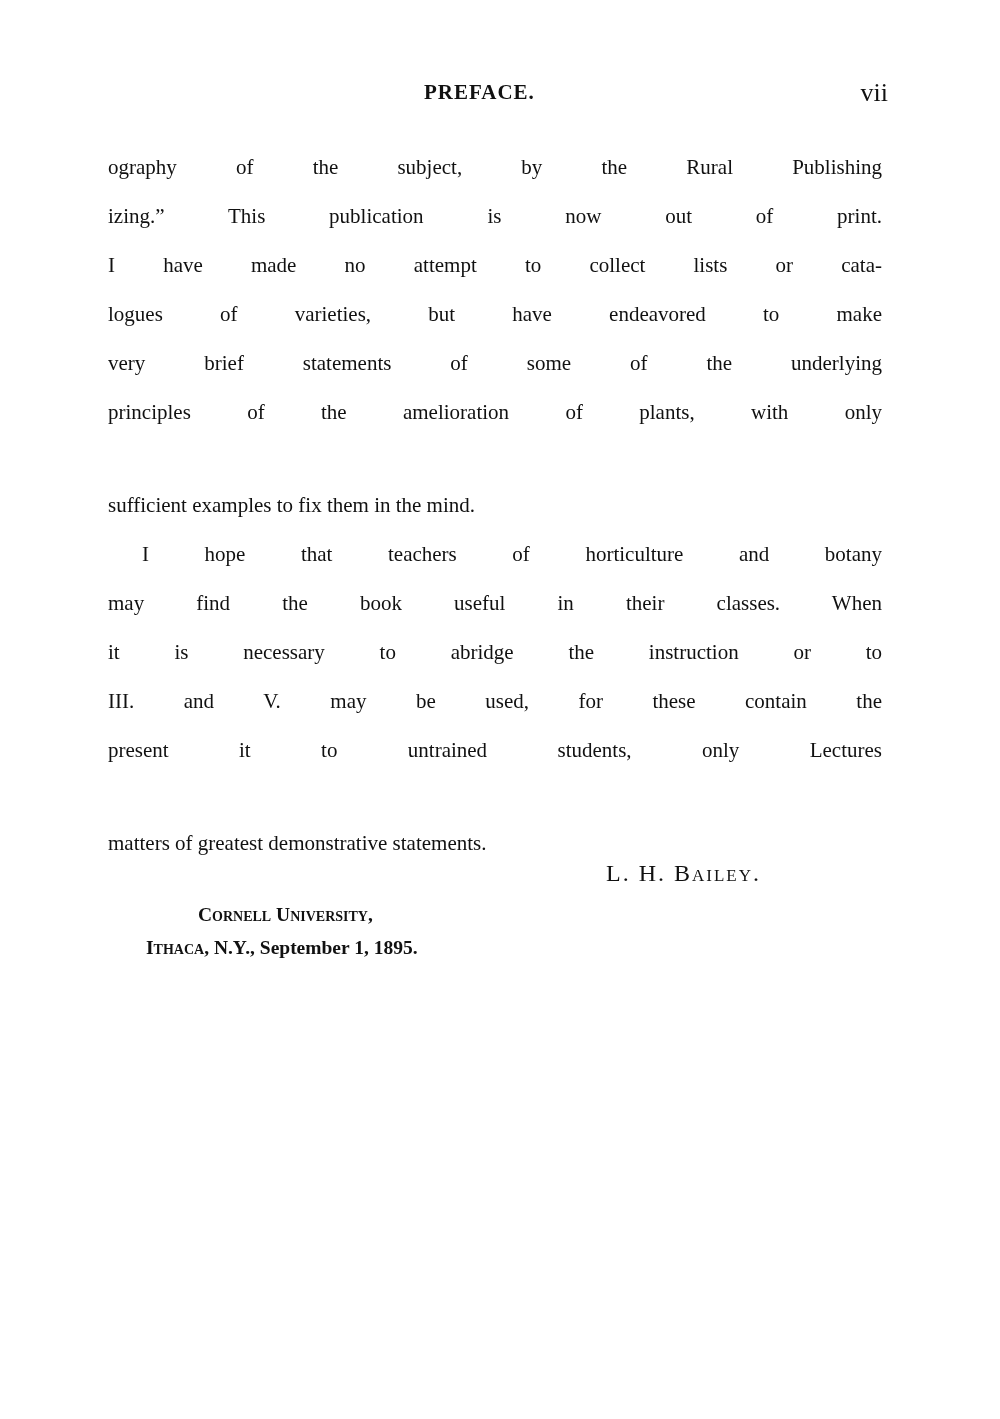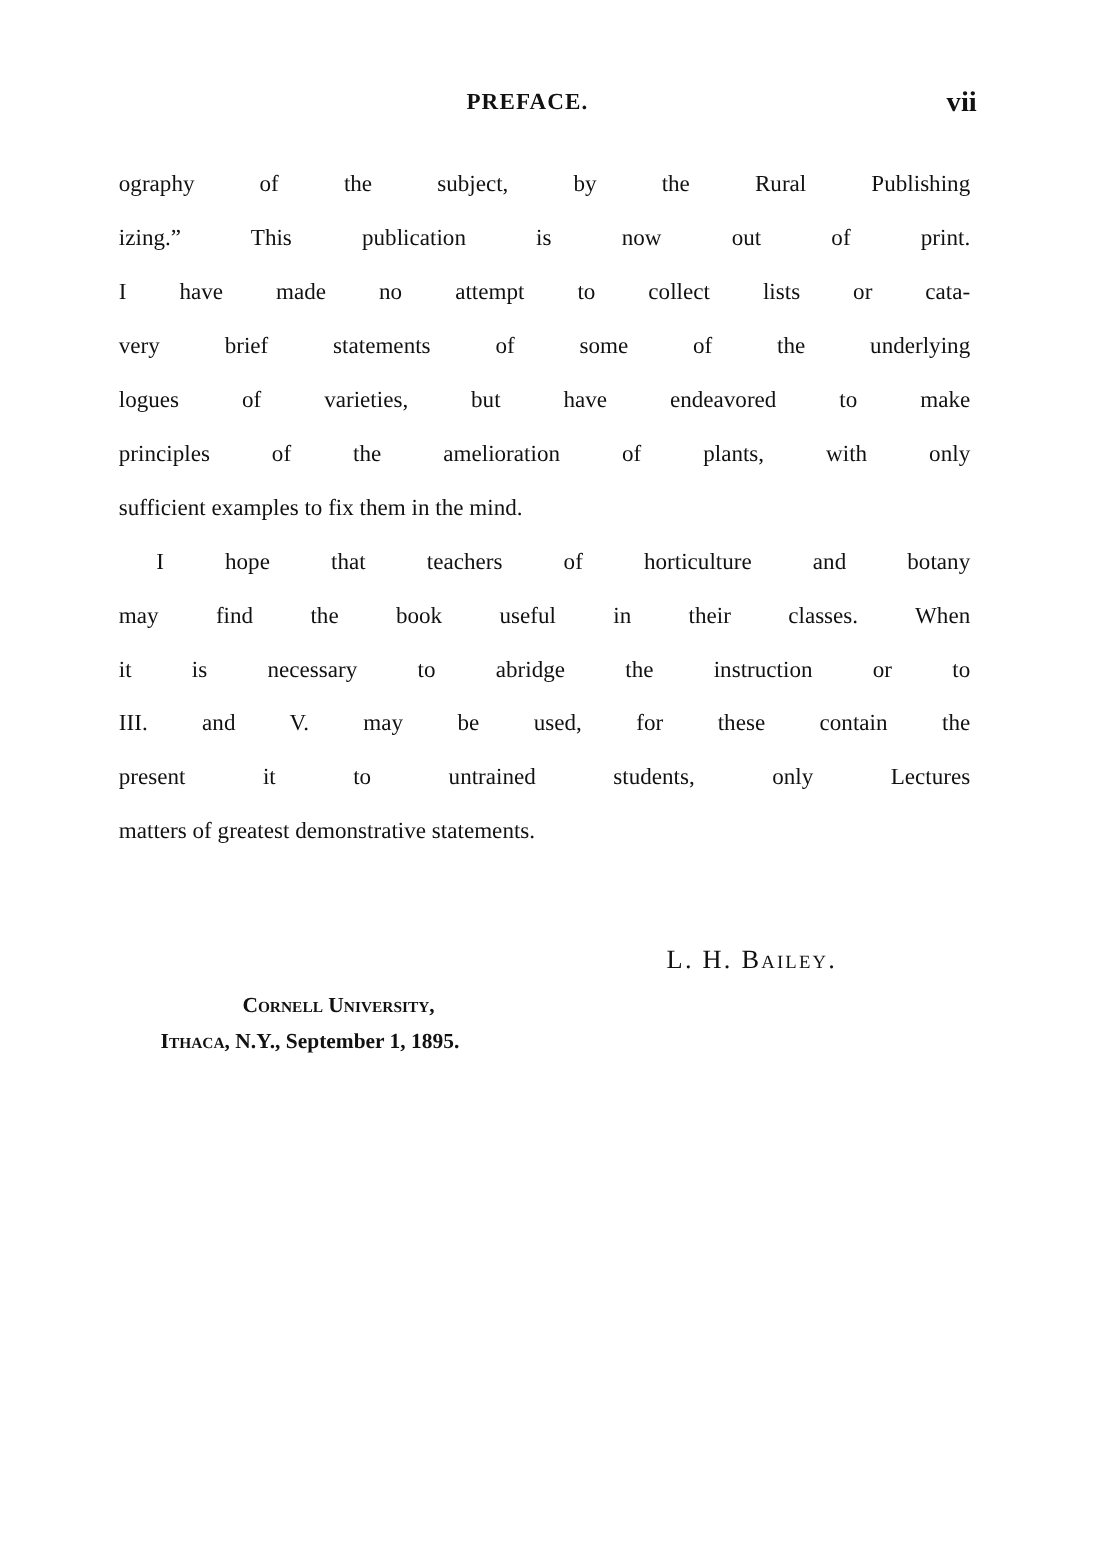--- a/index.html
+++ b/index.html
@@ -1,46 +1,46 @@
 <!DOCTYPE html>
 <html><head>
   <meta charset="utf-8">
   <style>
     html, body { margin: 0; padding: 0; background: #ffffff; }
     body { width: 1000px; height: 1419px; position: relative; overflow: hidden;
       font-family: "Liberation Serif", "DejaVu Serif", serif; color: #111; }
     .running-head { position: absolute; top: 80px; left: 112px; width: 776px; height: 32px; text-align: right; }
     .running-title { position: absolute; left: 312px; top: 0; font-size: 21px; font-weight: bold; letter-spacing: 1px; }
-    .page-number { position: absolute; right: 0; top: -2px; font-size: 26px; font-weight: bold; }
+    .page-number { position: absolute; right: 0; top: -2px; font-size: 26px; font-weight: normal; }
     .body-text { position: absolute; top: 143px; left: 108px; width: 774px; font-size: 21px; line-height: 49px; }
     .para { margin: 0; text-align: justify; text-align-last: left; }
     .line { display: block; text-align: justify; text-align-last: justify; white-space: nowrap; }
-    .line.last { text-align-last: left; }
+    .line.last { text-align-last: left; margin-top: 44px; }
     .para + .para .line:first-child { text-indent: 34px; }
     .signature { position: absolute; top: 860px; left: 606px; font-size: 24px; letter-spacing: 2px; }
     .sc { font-variant: small-caps; }
     .dateline { position: absolute; top: 898px; left: 146px; font-size: 19.5px; font-weight: bold; line-height: 33px; }
-    .dateline .l1 { display: block; padding-left: 52px; text-align: center; }
+    .dateline .l1 { display: block; padding-left: 52px; }
     .dateline .l2 { display: block; }
   </style>
 </head>
 <body>
 
 <div class="running-head">
   <span class="running-title">PREFACE.</span>
   <span class="page-number">vii</span>
 </div>
 
 <div class="body-text">
   <p class="para">
     <span class="line">ography of the subject, by the Rural Publishing</span>
     <span class="line">izing.” This publication is now out of print.</span>
     <span class="line">I have made no attempt to collect lists or cata-</span>
+    <span class="line">logues of varieties, but have endeavored to make</span>
     <span class="line">very brief statements of some of the underlying</span>
-    <span class="line">logues of varieties, but have endeavored to make</span>
     <span class="line">principles of the amelioration of plants, with only</span>
     <span class="line last">sufficient examples to fix them in the mind.</span>
   </p>
   <p class="para">
     <span class="line">I hope that teachers of horticulture and botany</span>
     <span class="line">may find the book useful in their classes. When</span>
     <span class="line">it is necessary to abridge the instruction or to</span>
     <span class="line">III. and V. may be used, for these contain the</span>
     <span class="line">present it to untrained students, only Lectures</span>
     <span class="line last">matters of greatest demonstrative statements.</span>

